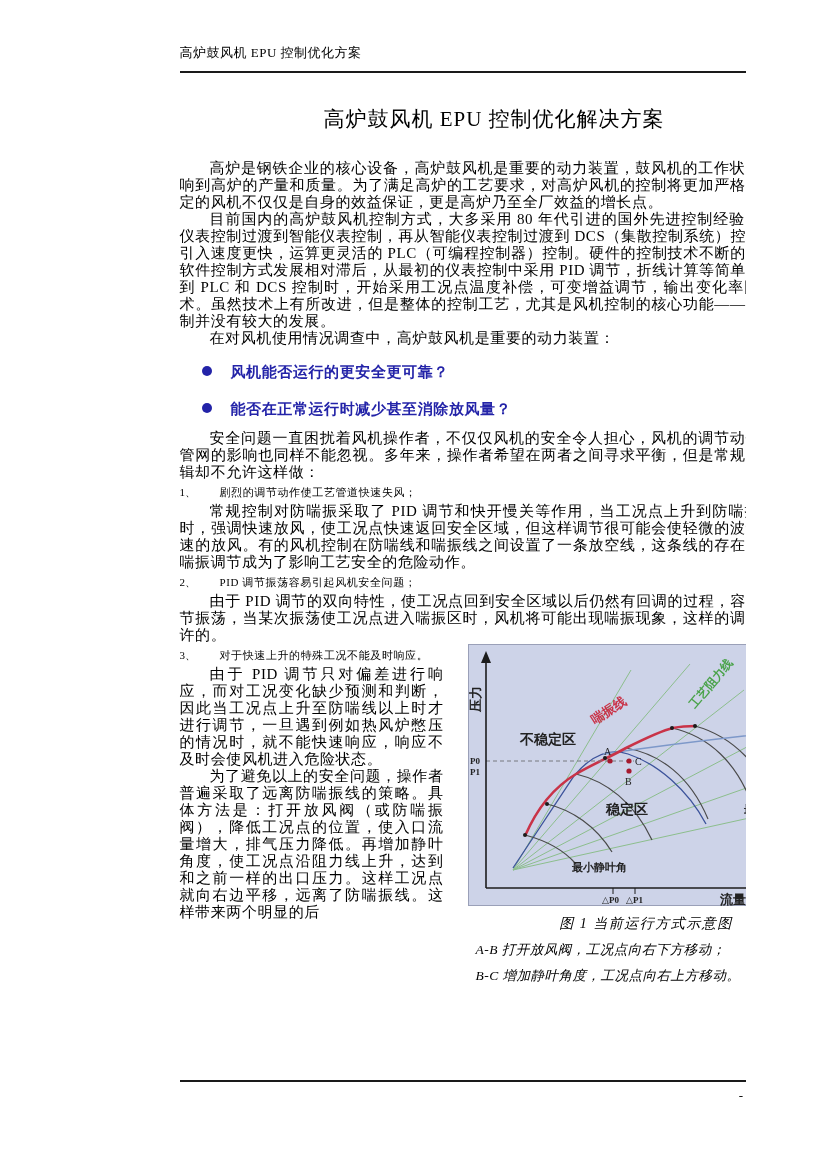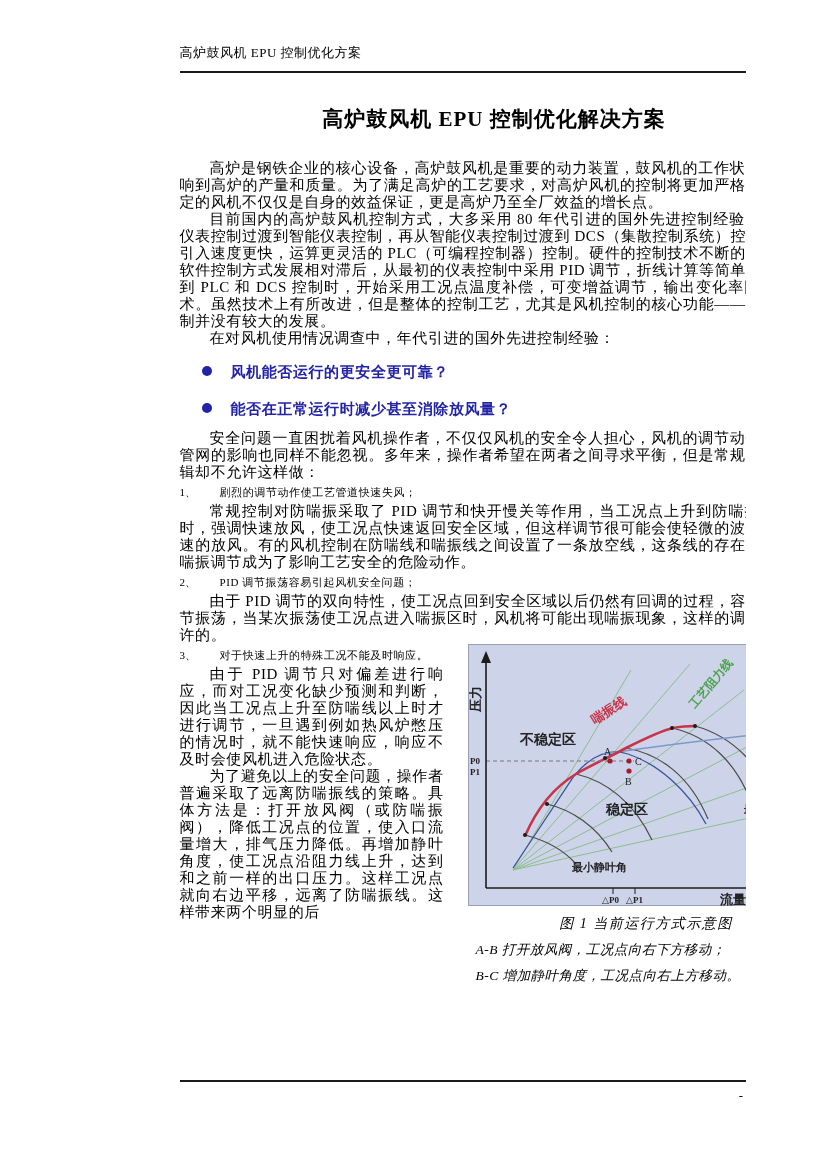--- a/index.html
+++ b/index.html
@@ -6,21 +6,21 @@
   .page {
     position:relative; width:664px; height:1170px; margin:0 auto;
     background:#ffffff; color:#000;
     font-family:"Liberation Serif","DejaVu Serif",serif;
     overflow:hidden;
   }
   .content { position:absolute; left:98px; top:44px; width:629px; }
 
   .header { border-bottom:2px solid #1a1a1a; padding-bottom:9px; font-size:13px; letter-spacing:0.5px; }
 
-  .title { margin:32px 0 27px 0; text-align:center; font-size:21px; font-weight:bold; letter-spacing:1px; }
+  .title { margin:32px 0 27px 0; text-align:center; font-size:21px; font-weight:normal; letter-spacing:1px; }
 
   .doc { font-size:15px; line-height:17px; letter-spacing:0.6px; text-align:justify; margin:0; }
   .ind { text-indent:2em; }
 
   .bullets { list-style:none; margin:11px 0 9px 0; padding:0; }
   .bullets li { padding-left:22px; line-height:24px; margin-bottom:8px; font-weight:bold;margin-top:13px; }
   .bullets .dot { display:inline-block; width:10px; height:10px; border-radius:50%; margin-right:15px; vertical-align:1px; }
   .bullets .btxt { font-size:15px; letter-spacing:0.6px; }
 
   .numitem { margin:0; font-size:11px; line-height:22px; letter-spacing:0.6px; text-align:justify; }
@@ -49,21 +49,21 @@
   <div class="content">
 
     <div class="header">
       <span>高炉鼓风机 EPU 控制优化方案</span>
     </div>
 
     <h1 class="title">高炉鼓风机 EPU 控制优化解决方案</h1>
 
     <p class="doc ind">高炉是钢铁企业的核心设备，高炉鼓风机是重要的动力装置，鼓风机的工作状况直接影响到高炉的产量和质量。为了满足高炉的工艺要求，对高炉风机的控制将更加严格，一台稳定的风机不仅仅是自身的效益保证，更是高炉乃至全厂效益的增长点。</p>
     <p class="doc ind">目前国内的高炉鼓风机控制方式，大多采用 80 年代引进的国外先进控制经验，从常规仪表控制过渡到智能仪表控制，再从智能仪表控制过渡到 DCS（集散控制系统）控制，最后引入速度更快，运算更灵活的 PLC（可编程控制器）控制。硬件的控制技术不断的发展，而软件控制方式发展相对滞后，从最初的仪表控制中采用 PID 调节，折线计算等简单的运算，到 PLC 和 DCS 控制时，开始采用工况点温度补偿，可变增益调节，输出变化率限幅等技术。虽然技术上有所改进，但是整体的控制工艺，尤其是风机控制的核心功能——防喘振控制并没有较大的发展。</p>
-    <p class="doc ind">在对风机使用情况调查中，年代引进的国外先进控制经验：</p>
+    <p class="doc ind">在对风机使用情况调查中，高炉鼓风机是重要的动力装置：</p>
 
     <ul class="bullets" style="color:#2323a8;">
       <li>
         <span class="dot" style="background:#2323a8;"></span>
         <span class="btxt">风机能否运行的更安全更可靠？</span>
       </li>
       <li>
         <span class="dot" style="background:#2323a8;"></span>
         <span class="btxt">能否在正常运行时减少甚至消除放风量？</span>
       </li>

